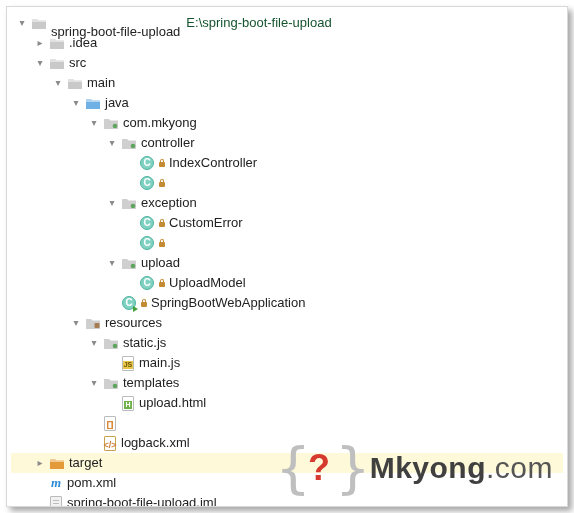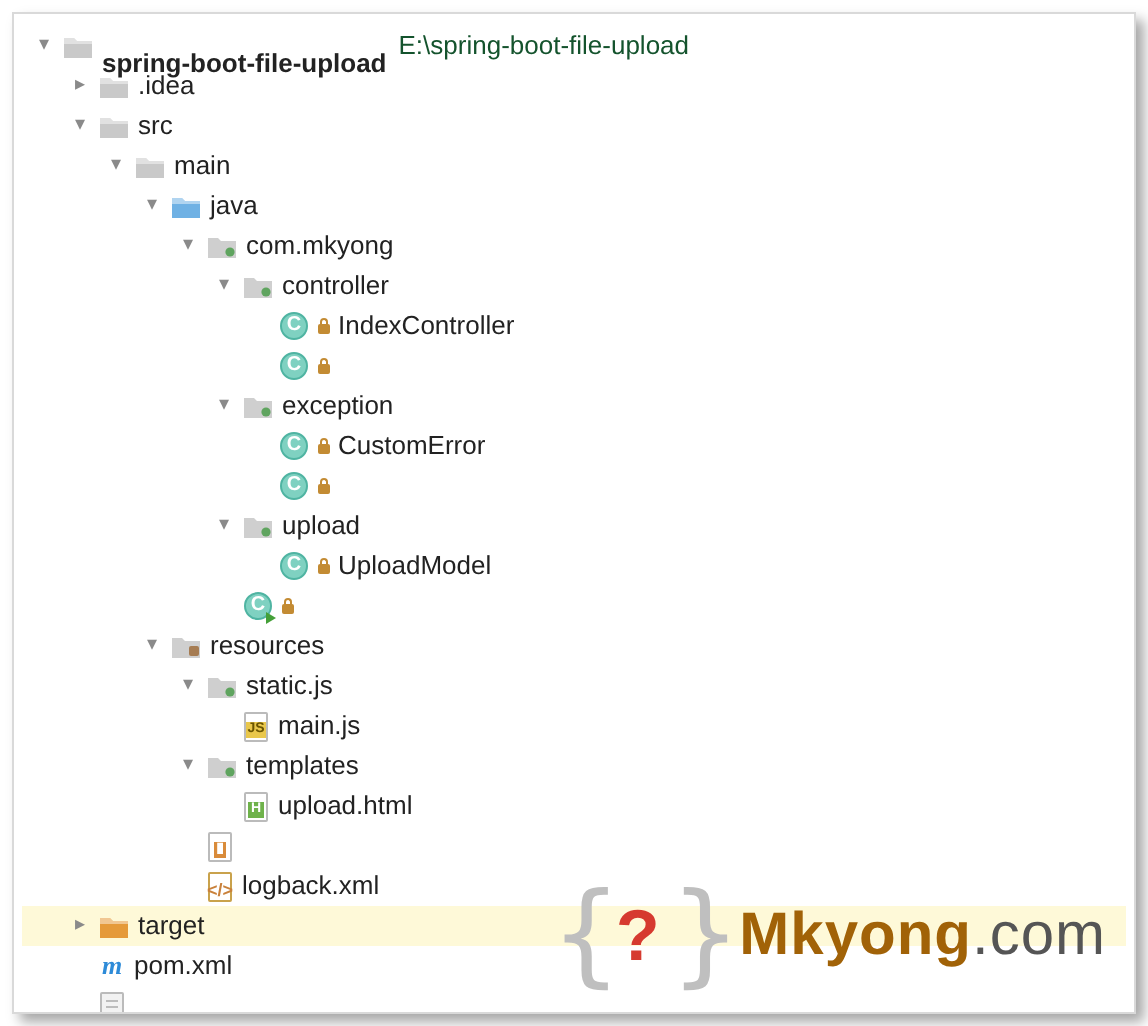--- a/index.html
+++ b/index.html
@@ -46,21 +46,21 @@
   .icon {
     width: 16px;
     height: 16px;
     display: inline-flex;
     align-items: center;
     justify-content: center;
     margin-right: 4px;
     flex: 0 0 auto;
   }
   .label { }
-  .label.bold { font-weight: 700; margin-top: 17px; }
+  .label.bold { font-weight: 400; margin-top: 17px; }
   .path { color: #14532d; margin-left: 6px; font-weight: 400; }
   
   .i-folder svg .body { fill:#c9c9c9; }
   .i-folder-blue svg .body { fill:#6fb1e4; }
   .i-folder-pkg svg .body { fill:#cfcfcf; }
   .i-folder-pkg svg .dot { fill:#5fa45f; }
   .i-folder-res svg .body { fill:#cfcfcf; }
   .i-folder-res svg .tab { fill:#a67c52; }
   .i-folder-orange svg .body { fill:#e59a3a; }
   
@@ -110,21 +110,21 @@
     color:#2e8bd8;font-family:Georgia,serif;font-style:italic;font-weight:700;font-size:13px;
   }
   
   .watermark{
     position:absolute;right:14px;bottom:10px;display:flex;align-items:center;gap:8px;
     pointer-events:none;
   }
   .watermark .braces{font-size:56px;color:#bfbfbf;font-weight:400;font-family:Consolas,monospace;letter-spacing:-8px;line-height:1;}
   .watermark .q{color:#d63a2f;font-weight:700;font-size:36px;margin:0 -2px;}
   .watermark .txt{font-size:30px;color:#555;letter-spacing:0.5px;}
-  .watermark .txt b{color:#a16207;font-weight:600;}
+  .watermark .txt b{color:#404040;font-weight:600;}
 </style>
 </head>
 <body>
 
 <div class="container">
   <div id="tree">
       <div class="row">
         <span class="ind" style="width:4px"></span>
         <span class="arrow">▾</span>
         <span class="icon i-folder">
@@ -267,20 +267,21 @@
         <span class="lock"></span>
         <span class="label ">UploadModel</span>
       </div>
       <div class="row">
         <span class="ind" style="width:94px"></span>
         <span class="arrow"></span>
         <span class="icon i-class">
           <span class="c run">C</span>
         </span>
         <span class="lock"></span>
+        <span class="label ">SpringBootWebApplication</span>
       </div>
       <div class="row">
         <span class="ind" style="width:58px"></span>
         <span class="arrow">▾</span>
         <span class="icon i-folder-res">
           <svg width="16" height="14" viewBox="0 0 16 14">
             <path class="body" d="M1 3 L6 3 L7.5 4.5 L15 4.5 L15 13 L1 13 Z"></path>
             <rect class="tab" x="9.5" y="7" width="5" height="5" rx="1"></rect>
           </svg>
         </span>
@@ -371,20 +372,21 @@
         <span class="arrow"></span>
         <span class="icon i-iml">
           <span class="file-base">
             <span class="bars">
               <span></span>
               <span></span>
               <span></span>
             </span>
           </span>
         </span>
+        <span class="label ">spring-boot-file-upload.iml</span>
       </div>
     </div>
 
   <div class="watermark">
     <span class="braces">{</span>
     <span class="q">?</span>
     <span class="braces">}</span>
     <span class="txt"><b>Mkyong</b><span>.com</span></span>
   </div>
 </div>

